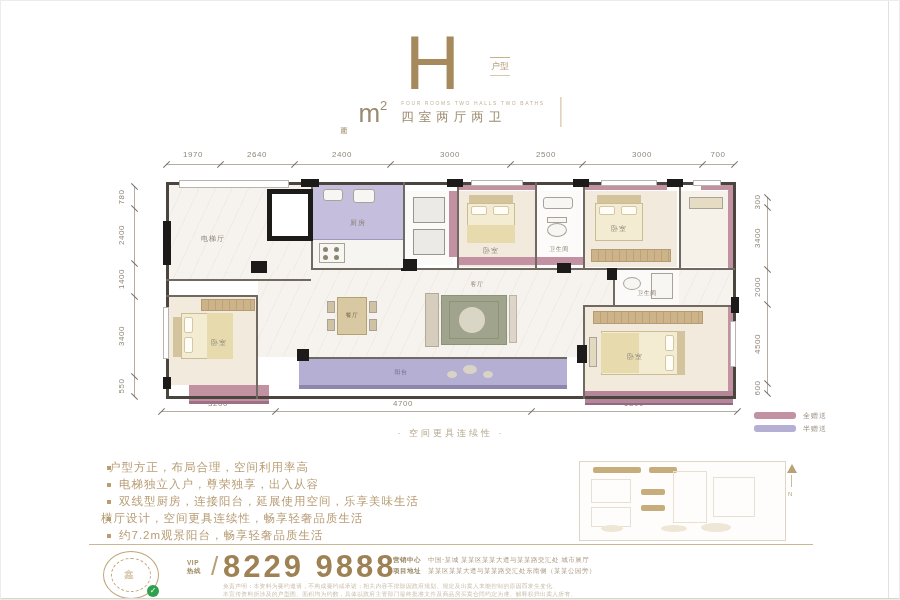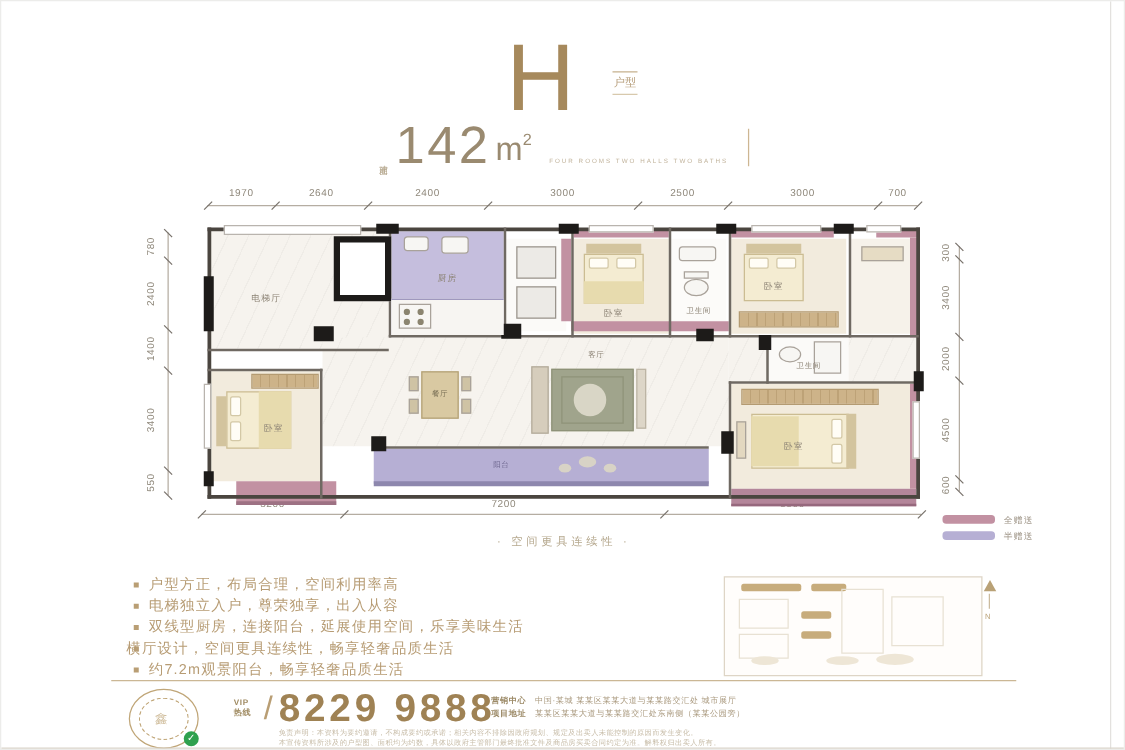--- a/index.html
+++ b/index.html
@@ -68,24 +68,24 @@
 </head>
 <body>
 
 <div id="page">
 
   <div class="abs plan-letter" style="left:404px;top:24px;">H</div>
   <div class="abs plan-tag" style="left:489px;top:56px;">户型</div>
 
   <div class="abs area-row" style="left:50%;top:96px;transform:translateX(-50%);">
     <div class="area-label">建面</div>
-    <div class="area-value">142</div>
     <div class="area-unit"><span>m</span><span class="area-exp">2</span></div>
     <div class="sub-col">
       <div class="sub-en">FOUR ROOMS TWO HALLS TWO BATHS</div>
+      <div class="sub-cn">四室两厅两卫</div>
     </div>
     <div class="hdr-divider"></div>
   </div>
 
   <div>
     <div class="dline" style="left:165px;top:163px;width:568px;height:1px;"></div>
     <div class="tick" style="left:165px;top:159px;"></div>
       <div class="tick" style="left:219px;top:159px;"></div>
     <div class="tick" style="left:293px;top:159px;"></div>
       <div class="tick" style="left:389px;top:159px;"></div>
@@ -132,21 +132,21 @@
     <span class="dimnumv" style="left:756px;top:387px;">600</span>
   </div>
 
   <div>
     <div class="dline" style="left:160px;top:410px;width:576px;height:1px;"></div>
     <div class="tick" style="left:160px;top:406px;"></div>
       <div class="tick" style="left:274px;top:406px;"></div>
     <div class="tick" style="left:530px;top:406px;"></div>
       <div class="tick" style="left:736px;top:406px;"></div>
     <span class="dimnum" style="left:217px;top:402px;">3200</span>
-    <span class="dimnum" style="left:402px;top:402px;">7200</span>
+    <span class="dimnum" style="left:402px;top:402px;">4700</span>
     <span class="dimnum" style="left:633px;top:402px;">5800</span>
   </div>
 
   <div>
 
     <div class="marble" style="left:167px;top:184px;width:143px;height:94px;"></div>
     <div class="lav" style="left:312px;top:184px;width:90px;height:84px;"></div>
     <div class="abs" style="left:404px;top:190px;width:48px;height:74px;background:#fbfaf8;"></div>
     <div class="floor" style="left:458px;top:190px;width:76px;height:76px;"></div>
     <div class="abs" style="left:536px;top:190px;width:44px;height:76px;background:#fcfbf9;"></div>
@@ -303,21 +303,21 @@
 
   <div>
     <div class="legend-sw" style="left:753px;top:411px;background:#c291a2;"></div>
     <span class="legend-lb" style="left:802px;top:410px;">全赠送</span>
     <div class="legend-sw" style="left:753px;top:424px;background:#b6afd4;"></div>
     <span class="legend-lb" style="left:802px;top:423px;">半赠送</span>
   </div>
 
   <div>
     <div class="feat-dot" style="left:106px;top:465px;"></div>
-      <span class="feat" style="left:118px;top:459px;">户型方正，布局合理，空间利用率高</span>
+      <span class="feat" style="left:108px;top:459px;">户型方正，布局合理，空间利用率高</span>
     <div class="feat-dot" style="left:106px;top:482px;"></div>
       <span class="feat" style="left:118px;top:476px;">电梯独立入户，尊荣独享，出入从容</span>
     <div class="feat-dot" style="left:106px;top:499px;"></div>
       <span class="feat" style="left:118px;top:493px;">双线型厨房，连接阳台，延展使用空间，乐享美味生活</span>
     <div class="feat-dot" style="left:106px;top:516px;"></div>
       <span class="feat" style="left:100px;top:510px;">横厅设计，空间更具连续性，畅享轻奢品质生活</span>
     <div class="feat-dot" style="left:106px;top:533px;"></div>
       <span class="feat" style="left:118px;top:527px;">约7.2m观景阳台，畅享轻奢品质生活</span>
   </div>
 

